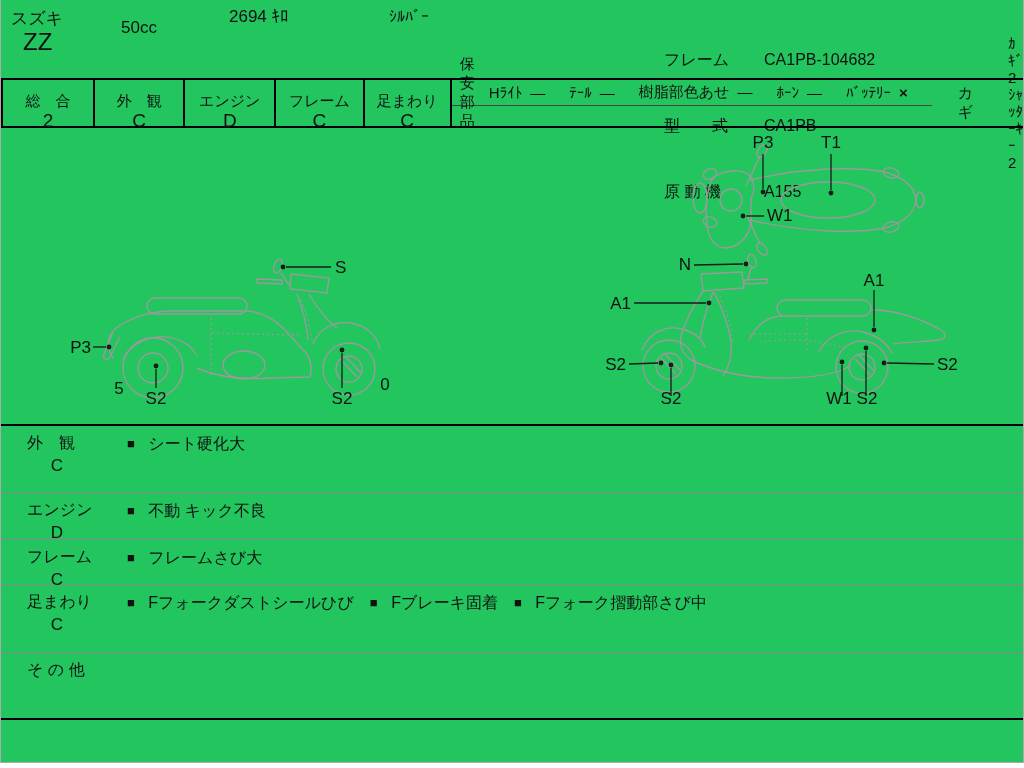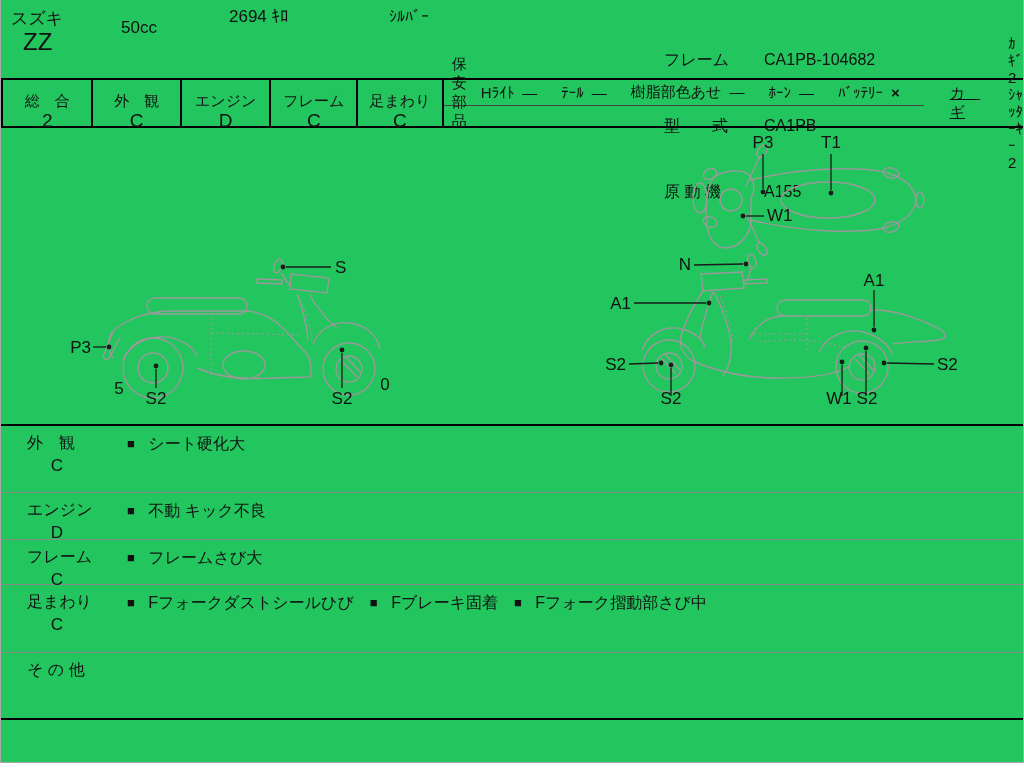--- a/index.html
+++ b/index.html
@@ -22,21 +22,21 @@
   .gcell .glabel{font-size:15px;line-height:18px;}
   .gcell .gvalue{font-size:19px;line-height:22px;}
   .g1{width:96px;}.g2{width:94px;}.g3{width:95px;}.g4{width:92px;}.g5{width:91px;}
   .safety{flex:1;display:flex;box-sizing:border-box;}
   .safety-row1{height:26px;box-sizing:border-box;border-bottom:1px solid #444;display:flex;align-items:center;padding-left:8px;font-size:15px;}
   .safety-row2{flex:1;display:flex;align-items:center;padding-left:26px;font-size:15px;}
   .sp-label{margin-right:14px;}
   .sp-item{margin-right:24px;white-space:pre;}
   .sp-item .nm{margin-right:8px;}
   .sp-item:last-child .st{font-weight:700;}
-  .key-label{margin-right:28px;text-decoration:underline;}
+  .key-label{margin-right:20px;}
 
   
   .diagram{position:absolute;left:0;top:128px;width:886px;height:296px;}
 
   
   .cond{position:absolute;left:0;top:424px;width:1022px;height:296px;box-sizing:border-box;border-top:2px solid #000;border-bottom:2px solid #000;}
   .cond-row{box-sizing:border-box;display:flex;}
   .cond-row + .cond-row{border-top:1px solid #888;}
   .cr1{height:66px;}.cr2{height:47px;}.cr3{height:45px;}.cr4{height:68px;}.cr5{height:66px;}
   .cond-labelcol{width:126px;box-sizing:border-box;padding-top:7px;}

